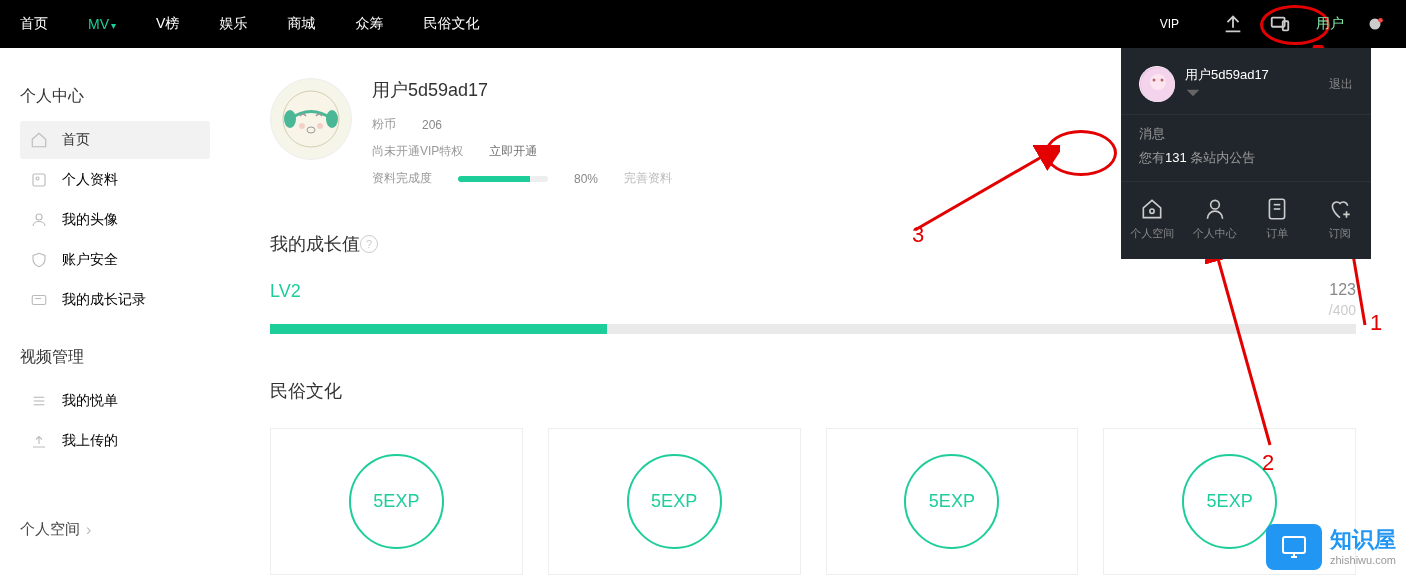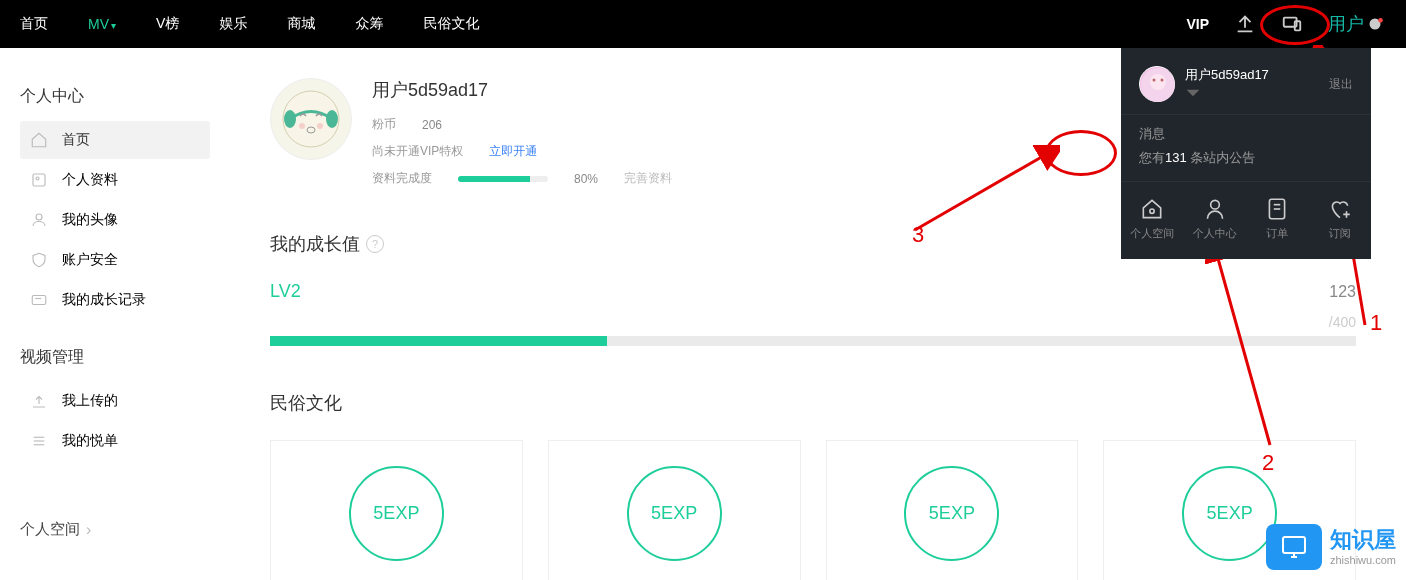--- a/index.html
+++ b/index.html
@@ -5,48 +5,48 @@
 *{margin:0;padding:0;box-sizing:border-box;font-family:"Microsoft YaHei",Arial,sans-serif}
 body{background:#fff;width:1406px;height:580px;overflow:hidden;position:relative}
 .topbar{background:#000;height:48px;display:flex;align-items:center;padding:0 20px;color:#ccc}
 .nav{display:flex;align-items:center;flex:1}
 .nav-item{color:#fff;font-size:14px;margin-right:40px;cursor:pointer}
 .nav-item.active{color:#1ece9a}
 .nav-item.active::after{content:"▾";font-size:10px;margin-left:2px}
 .search-box{background:#333;border-radius:20px;height:32px;display:flex;align-items:center;padding:0 8px 0 16px;width:200px;margin-right:20px}
 .search-input{background:transparent;border:none;outline:none;color:#888;font-size:12px;flex:1}
 .search-btn{width:20px;height:20px;color:#888;cursor:pointer}
-.vip-label{color:#fff;font-weight:bold;font-size:14px;margin-right:25px;cursor:pointer}
+.vip-label{color:#fff;font-weight:normal;font-size:12px;margin-right:43px;cursor:pointer}
 .top-icon{width:22px;height:22px;color:#ccc;margin-right:25px;cursor:pointer}
-.user-label{color:#14b8a6;font-size:18px;cursor:pointer;position:relative;z-index:100}
+.user-label{color:#86efac;font-size:14px;margin-right:20px;cursor:pointer;position:relative;z-index:100}
 .body-wrap{display:flex}
 .sidebar{width:210px;padding:30px 0 0 20px}
 .side-section{font-size:16px;color:#333;padding:8px 0;margin-bottom:6px}
 .side-item{display:flex;align-items:center;padding:10px 10px;font-size:14px;color:#000000;cursor:pointer;border-radius:3px;margin-bottom:2px}
 .side-item.active{background:#f2f2f2;color:#333}
 .side-icon{width:18px;height:18px;margin-right:14px;color:#bbb;display:flex;align-items:center;justify-content:center}
 .side-link{font-size:15px;color:#444;padding:10px 0;cursor:pointer;display:flex;align-items:center}
 .side-link::after{content:"›";color:#bbb;margin-left:6px;font-size:16px}
 .main{flex:1;padding:30px 50px 0 60px}
 .profile{display:flex;align-items:flex-start;margin-bottom:35px}
 .avatar{width:82px;height:82px;border-radius:50%;background:#f5f5ea;border:1px solid #eee;display:flex;align-items:center;justify-content:center;margin-right:20px}
 .profile-info{flex:1}
 .uname{font-size:18px;color:#333;margin-bottom:14px}
 .meta-row{font-size:12px;color:#888;margin-bottom:10px;display:flex;align-items:center;gap:26px}
 .meta-label{color:#999}
-.meta-action{color:#3b82f6;cursor:pointer}
+.meta-action{color:#737373;cursor:pointer}
 .meta-action.gray{color:#bbb}
 .progress-mini{height:6px;width:90px;background:#eee;border-radius:3px;overflow:hidden}
 .progress-mini-fill{height:100%;background:#1ece9a}
 .checkin-wrap{position:relative;text-align:right}
 .checkin-btn{border:1px solid #e0e0e0;background:#fff;color:#999;font-size:13px;padding:8px 20px;border-radius:2px;cursor:pointer}
 .checkin-note{font-size:12px;color:#bbb;margin-top:8px}
-.section-title{font-size:18px;color:#333;margin-bottom:25px;display:flex;align-items:center;gap:6px}
+.section-title{font-size:18px;color:#333;margin-bottom:25px;display:flex;align-items:center;}
 .help-icon{width:18px;height:18px;border:1px solid #ccc;border-radius:50%;color:#ccc;font-size:11px;display:flex;align-items:center;justify-content:center}
-.growth-row{display:flex;justify-content:space-between;align-items:center;margin-bottom:12px}
+.growth-row{display:flex;justify-content:space-between;}
 .level{color:#1ece9a;font-size:18px;font-weight:500}
 .growth-num{color:#888;font-size:16px}
 .growth-max{color:#ccc;font-size:14px;text-align:right;margin-bottom:6px}
 .growth-bar{height:10px;background:#eaeaea;width:100%;position:relative;margin-bottom:45px}
 .growth-fill{height:100%;background:#1ece9a}
 .task-grid{display:flex;gap:25px;margin-top:20px}
 .task-card{flex:1;border:1px solid #eee;padding:25px;display:flex;align-items:center;justify-content:center}
 .exp-circle{width:95px;height:95px;border:2px solid #1ece9a;border-radius:50%;display:flex;align-items:center;justify-content:center;color:#1ece9a;font-size:18px;font-weight:500}
 .dropdown{position:absolute;top:48px;right:35px;width:250px;background:#20262c;color:#ccc;z-index:50;padding:18px 0 12px}
 .dd-user{display:flex;align-items:center;padding:0 18px 12px}
@@ -139,34 +139,34 @@
             <rect x="3" y="6" width="18" height="12" rx="2"></rect>
             <line x1="7" y1="10" x2="15" y2="10"></line>
           </svg>
         </span>
       <span>我的成长记录</span>
     </div>
     <div class="side-section" style="margin-top:20px">视频管理</div>
     <div class="side-item">
       <span class="side-icon">
           <svg viewBox="0 0 24 24" fill="none" stroke="currentColor" stroke-width="1.5">
-            <path d="M12 16V6M8 10l4-4 4 4M4 20h16"></path>
-          </svg>
-        </span>
-      <span>我上传的</span>
-    </div>
-    <div class="side-item">
-      <span class="side-icon">
-          <svg viewBox="0 0 24 24" fill="none" stroke="currentColor" stroke-width="1.5">
             <line x1="5" y1="7" x2="19" y2="7"></line>
             <line x1="5" y1="12" x2="19" y2="12"></line>
             <line x1="5" y1="17" x2="19" y2="17"></line>
           </svg>
         </span>
       <span>我的悦单</span>
+    </div>
+    <div class="side-item">
+      <span class="side-icon">
+          <svg viewBox="0 0 24 24" fill="none" stroke="currentColor" stroke-width="1.5">
+            <path d="M12 16V6M8 10l4-4 4 4M4 20h16"></path>
+          </svg>
+        </span>
+      <span>我上传的</span>
     </div>
     <div class="side-link" style="margin-top:50px">个人空间</div>
   </div>
 
   <div class="main">
     <div class="profile">
       <div class="avatar">
         <svg width="66" height="66" viewBox="0 0 66 66">
           <circle cx="33" cy="33" r="28" fill="#f8f5e8" stroke="#d4cfb0"></circle>
           <ellipse cx="12" cy="33" rx="6" ry="9" fill="#4ab896"></ellipse>

